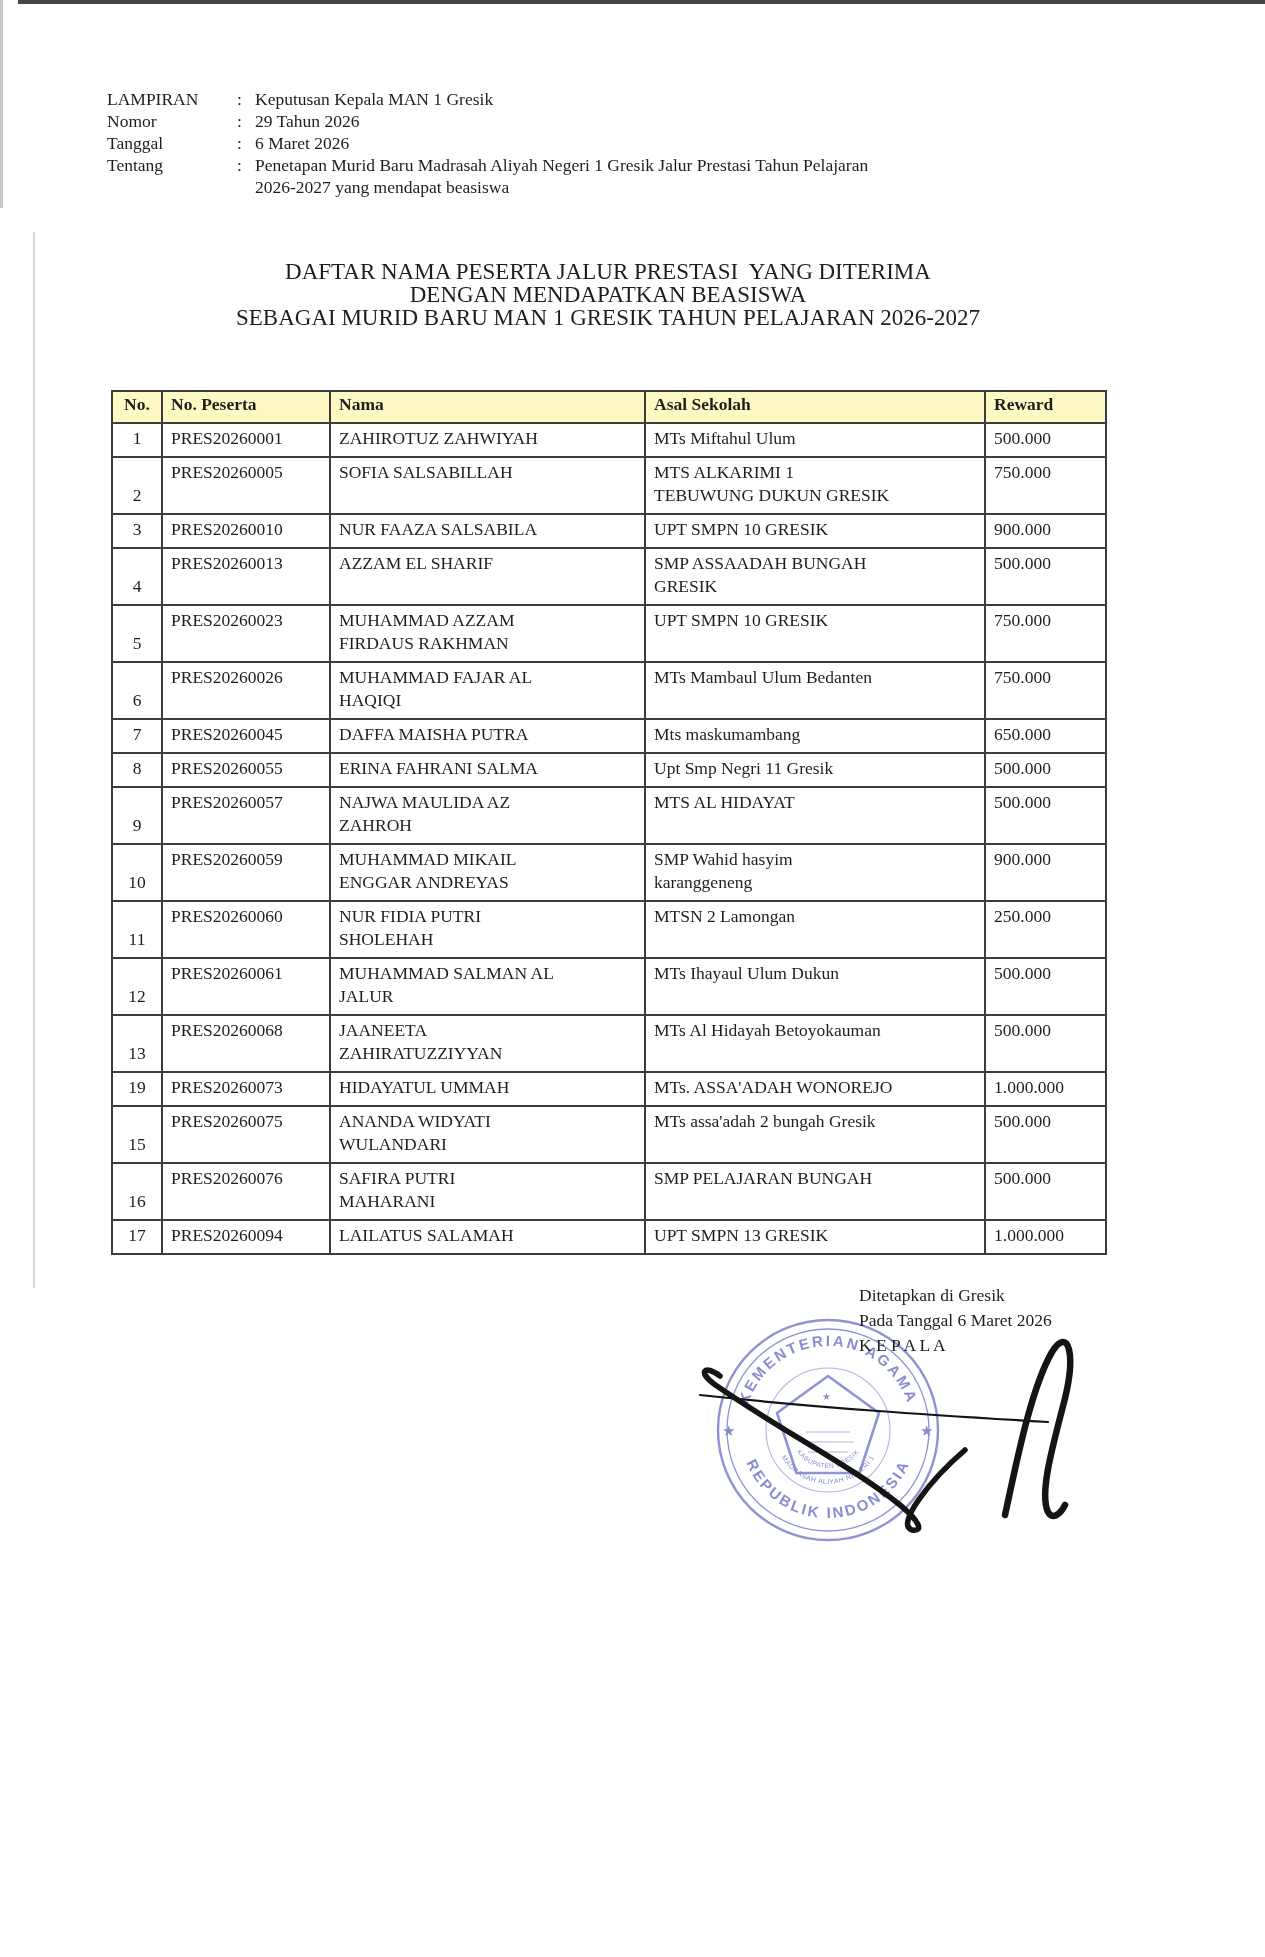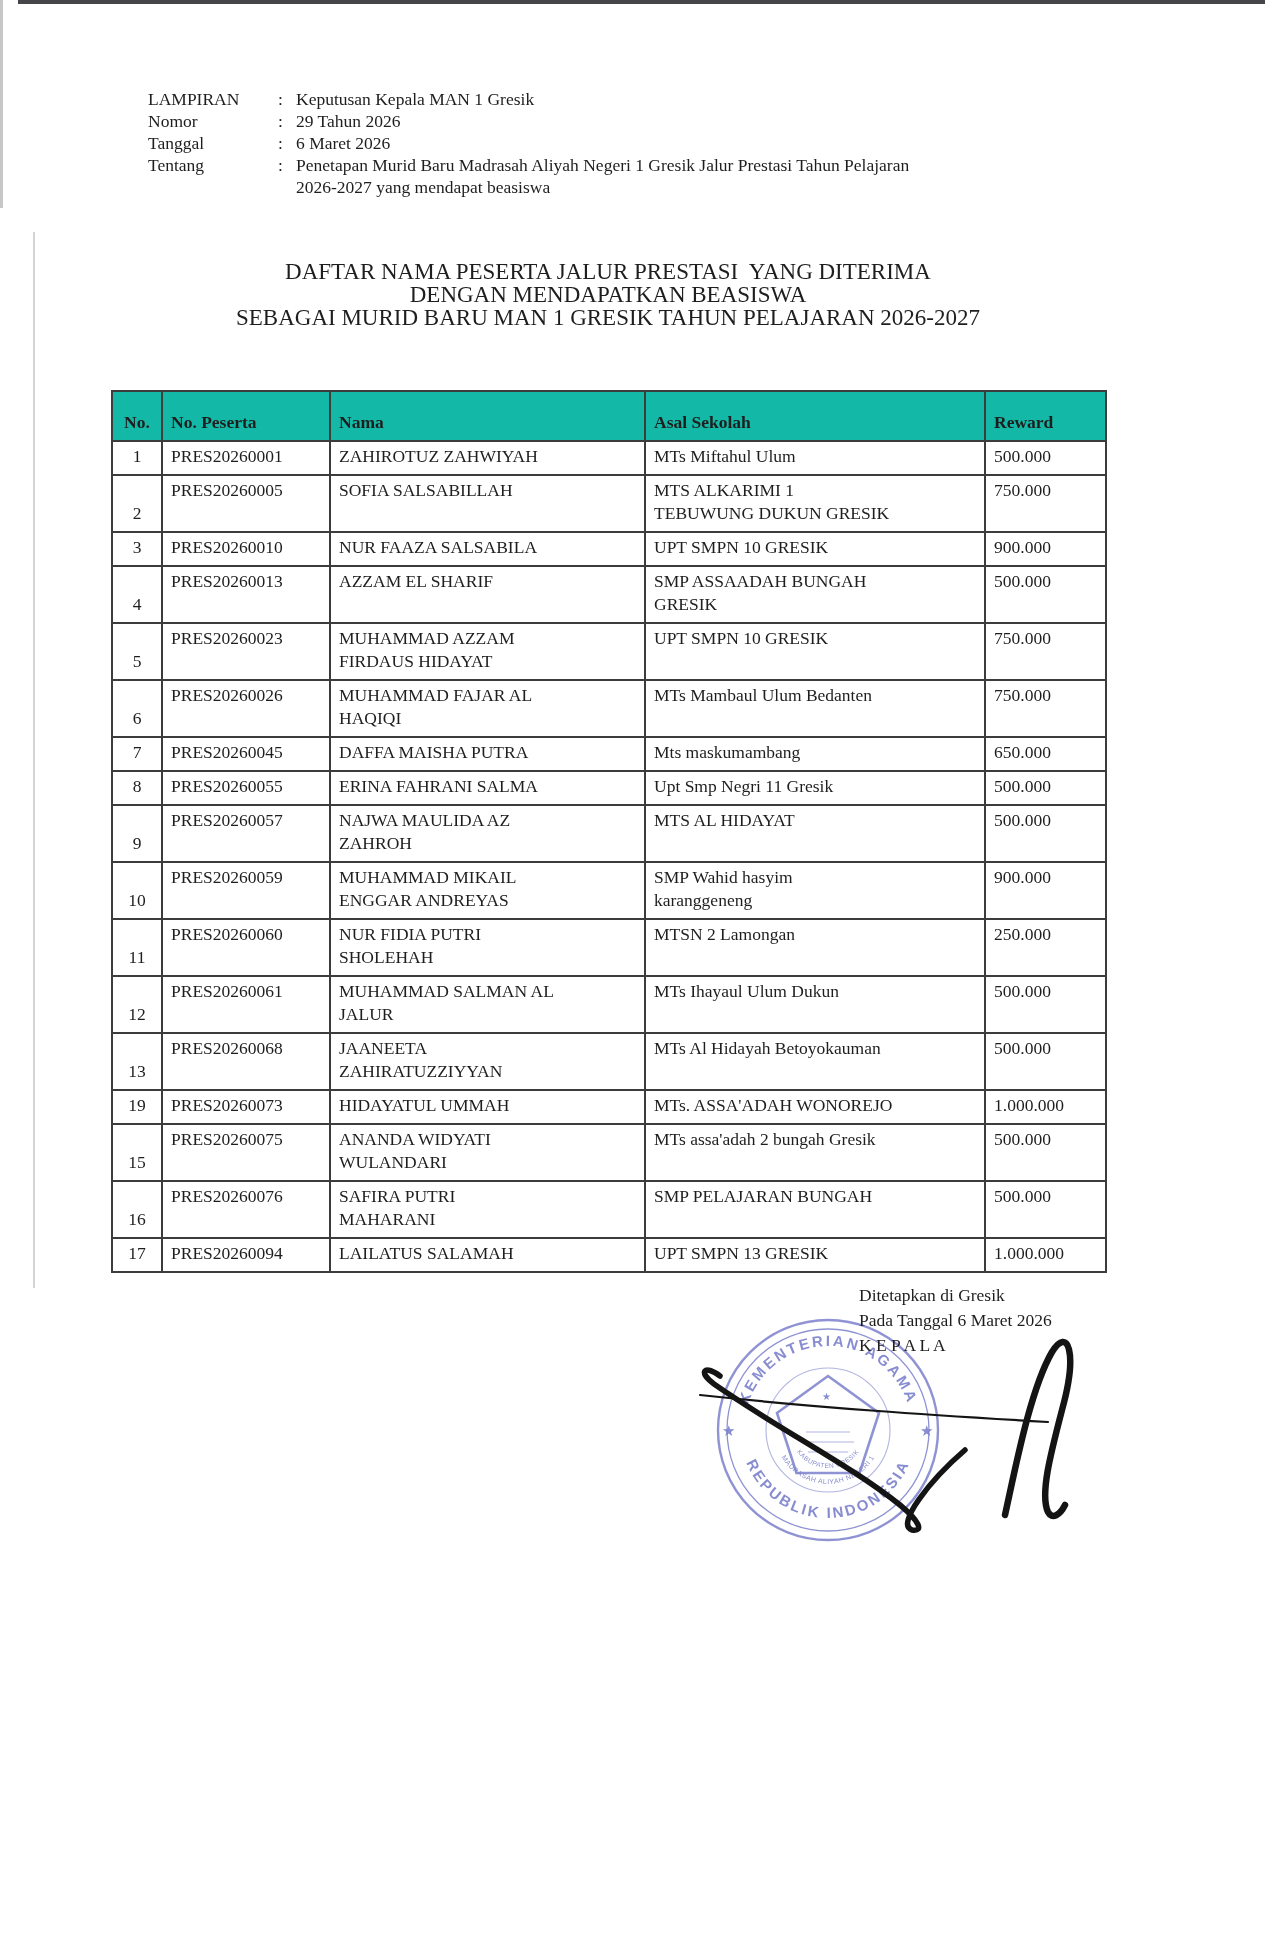--- a/index.html
+++ b/index.html
@@ -9,33 +9,33 @@
     overflow:hidden;
   }
   
   .scan-top-line{position:absolute;top:0;left:18px;right:0;height:4px;background:#45454a;}
   .scan-left-band{position:absolute;top:0;left:0;width:3px;height:208px;background:#c7c7c9;}
   .scan-left-line{position:absolute;top:232px;left:33px;width:2px;height:1056px;background:#bfbfc3;opacity:.65;}
 
   
   .meta-block{position:absolute;left:107px;top:88px;width:880px;font-size:17.5px;line-height:22px;}
   .meta-row{display:flex;}
-  .meta-label{width:130px;flex:0 0 130px;margin-left:41px;}
+  .meta-label{width:130px;flex:0 0 130px;}
   .meta-colon{width:18px;flex:0 0 18px;}
   .meta-value{flex:1;white-space:pre-line;}
 
   
   .title-block{position:absolute;left:111px;top:260px;width:994px;text-align:center;
     font-size:23px;line-height:23px;white-space:pre-line;}
 
   
   .roster{position:absolute;left:111px;top:390px;width:994px;border-collapse:collapse;
     table-layout:fixed;font-size:17.5px;line-height:23px;}
   .roster th,.roster td{border:2px solid #3c3c3c;padding:3px 8px 6px 8px;vertical-align:top;text-align:left;}
-  .roster th{background:#14b8a6;font-weight:bold;padding-top:19px;padding-bottom:6px;}
+  .roster th{background:#fef9c3;font-weight:bold;padding-top:1px;padding-bottom:6px;}
   .roster th.c-no{text-align:center;}
   .roster td.c-no{vertical-align:bottom;text-align:center;}
   .cell-wrap{white-space:pre-line;}
 
   
   .sig-block{position:absolute;left:859px;top:1283px;width:420px;font-size:17.5px;line-height:25px;z-index:3;}
   .sig-name-group{margin-top:112px;}
   .stamp-svg{position:absolute;left:698px;top:1300px;z-index:1;}
   .signature-svg{position:absolute;left:640px;top:1320px;z-index:2;}
 </style>
@@ -123,21 +123,21 @@
     <td class="cell-wrap">AZZAM EL SHARIF</td>
     <td class="cell-wrap">SMP ASSAADAH BUNGAH
 GRESIK</td>
     <td>500.000</td>
   </tr>
 
   <tr>
     <td class="c-no">5</td>
     <td>PRES20260023</td>
     <td class="cell-wrap">MUHAMMAD AZZAM
-FIRDAUS HIDAYAT</td>
+FIRDAUS RAKHMAN</td>
     <td class="cell-wrap">UPT SMPN 10 GRESIK</td>
     <td>750.000</td>
   </tr>
 
   <tr>
     <td class="c-no">6</td>
     <td>PRES20260026</td>
     <td class="cell-wrap">MUHAMMAD FAJAR AL
 HAQIQI</td>
     <td class="cell-wrap">MTs Mambaul Ulum Bedanten</td>

